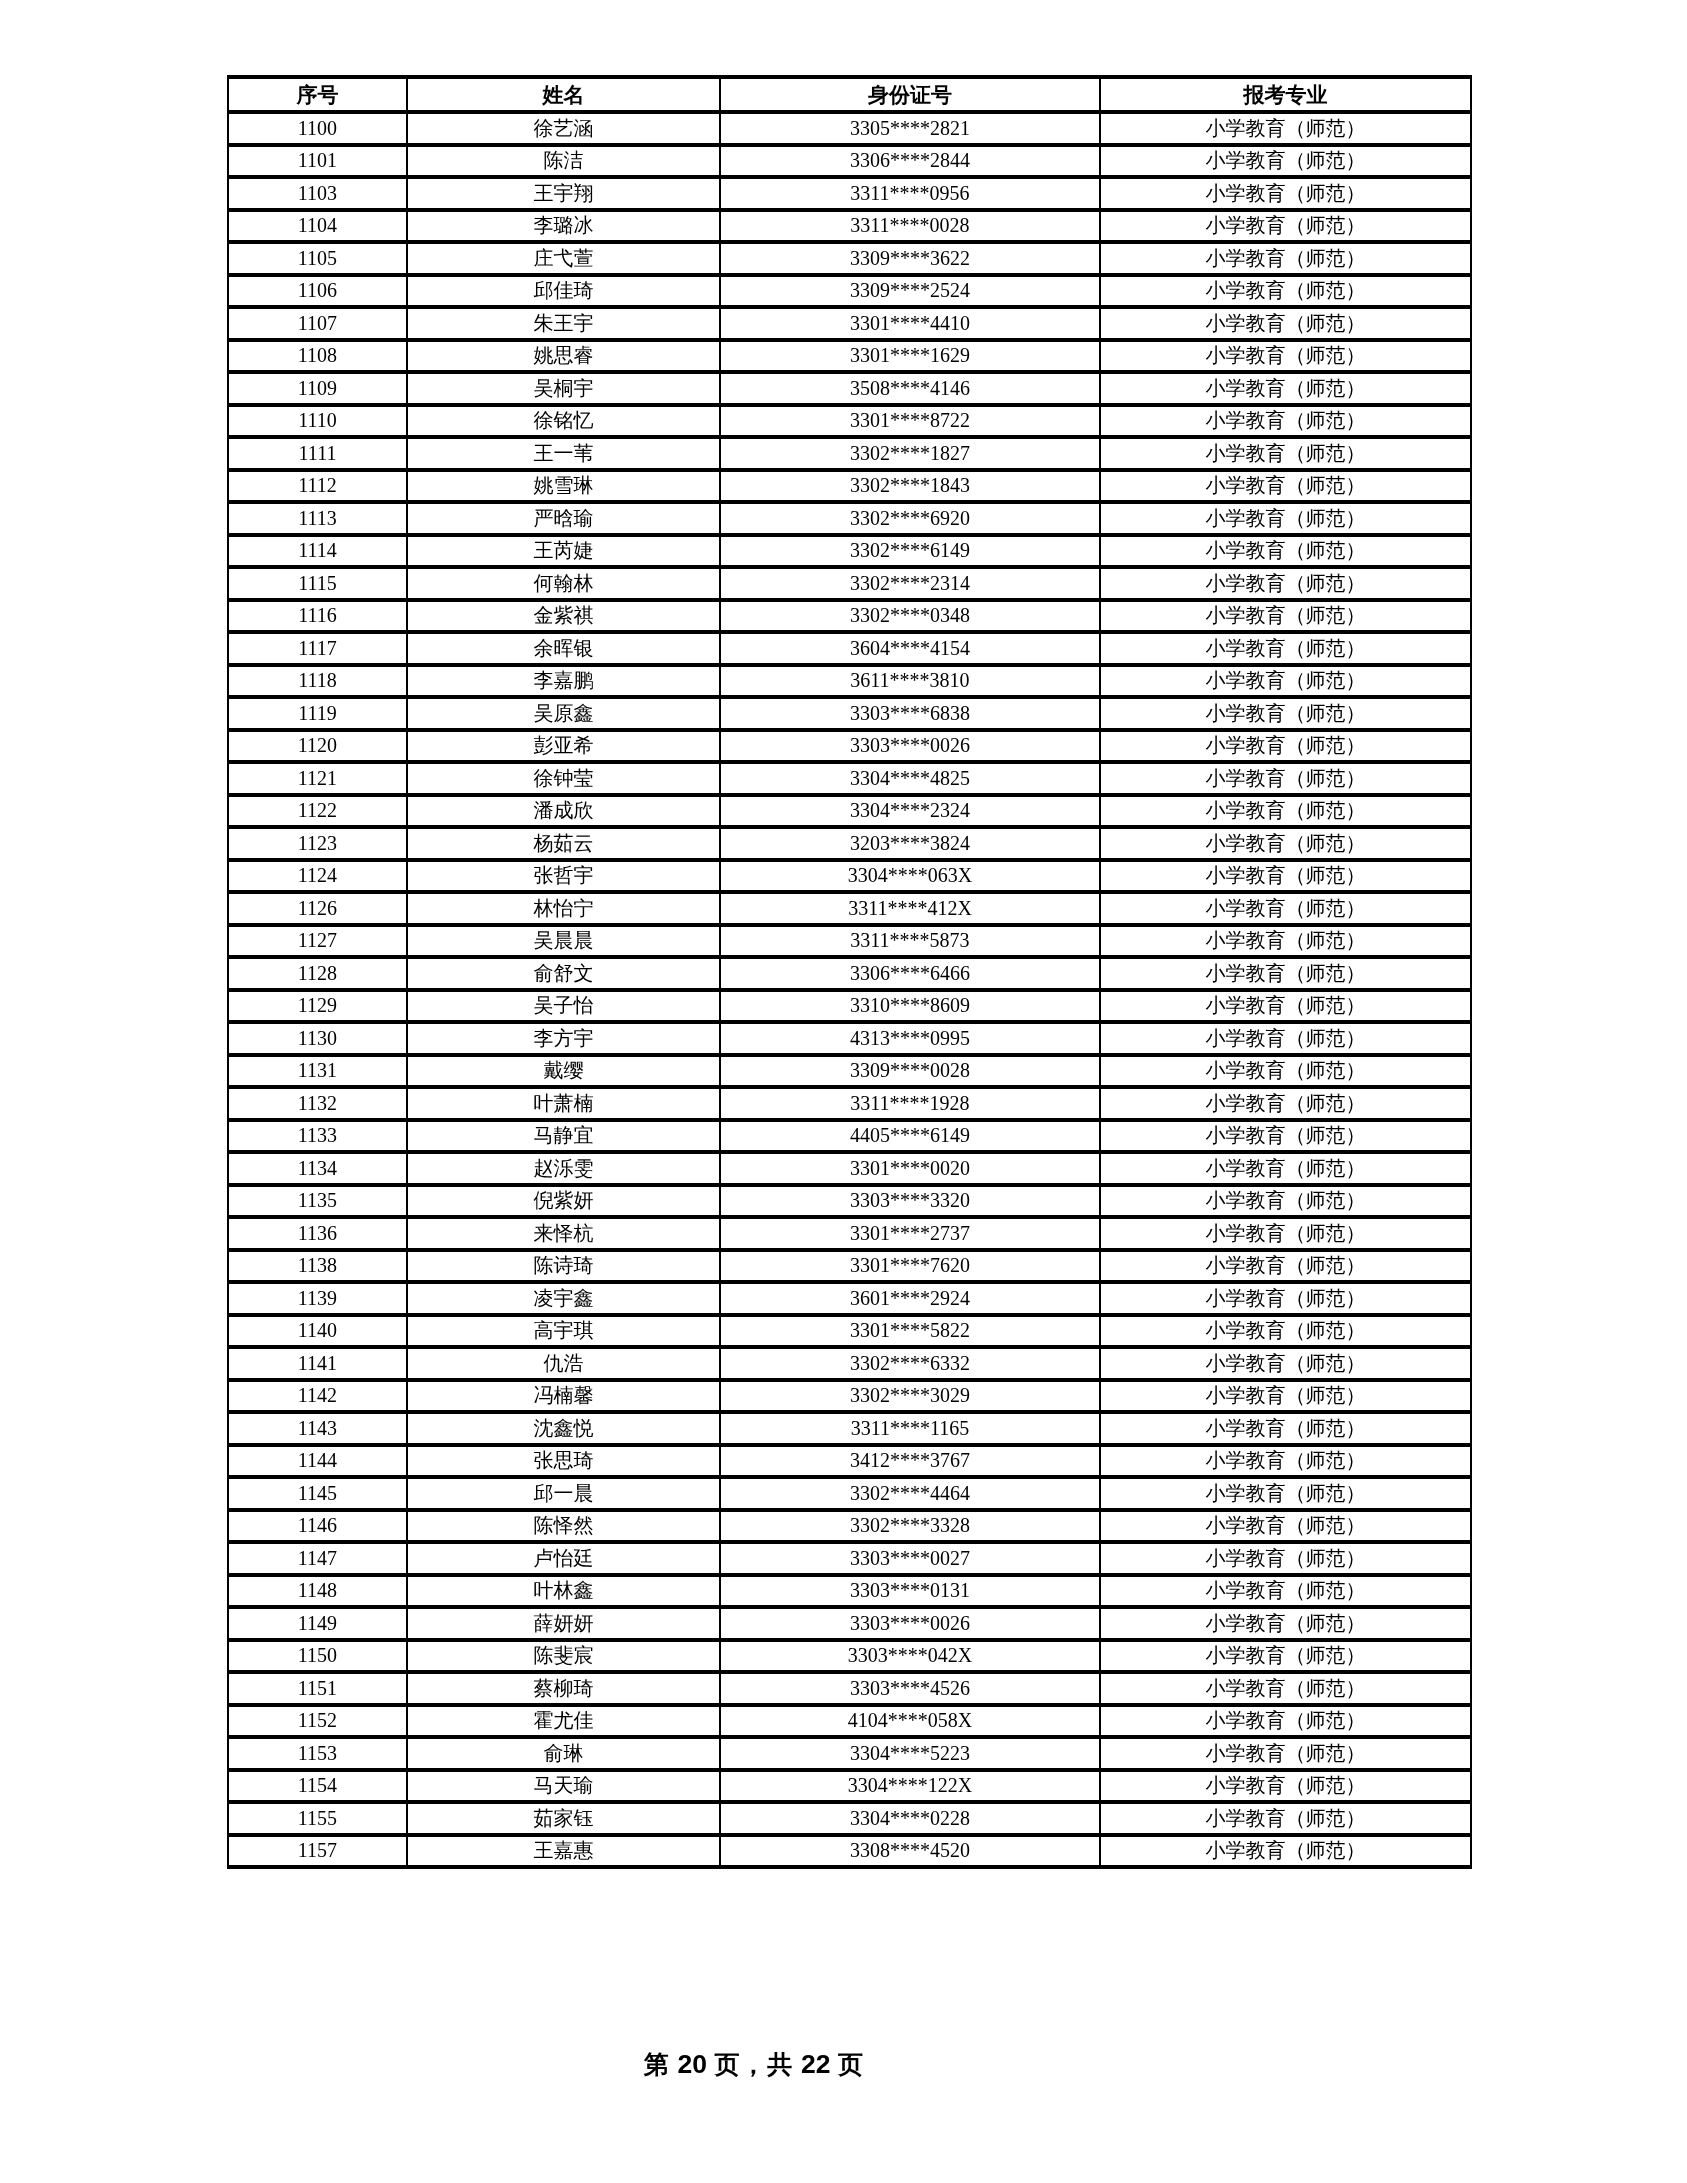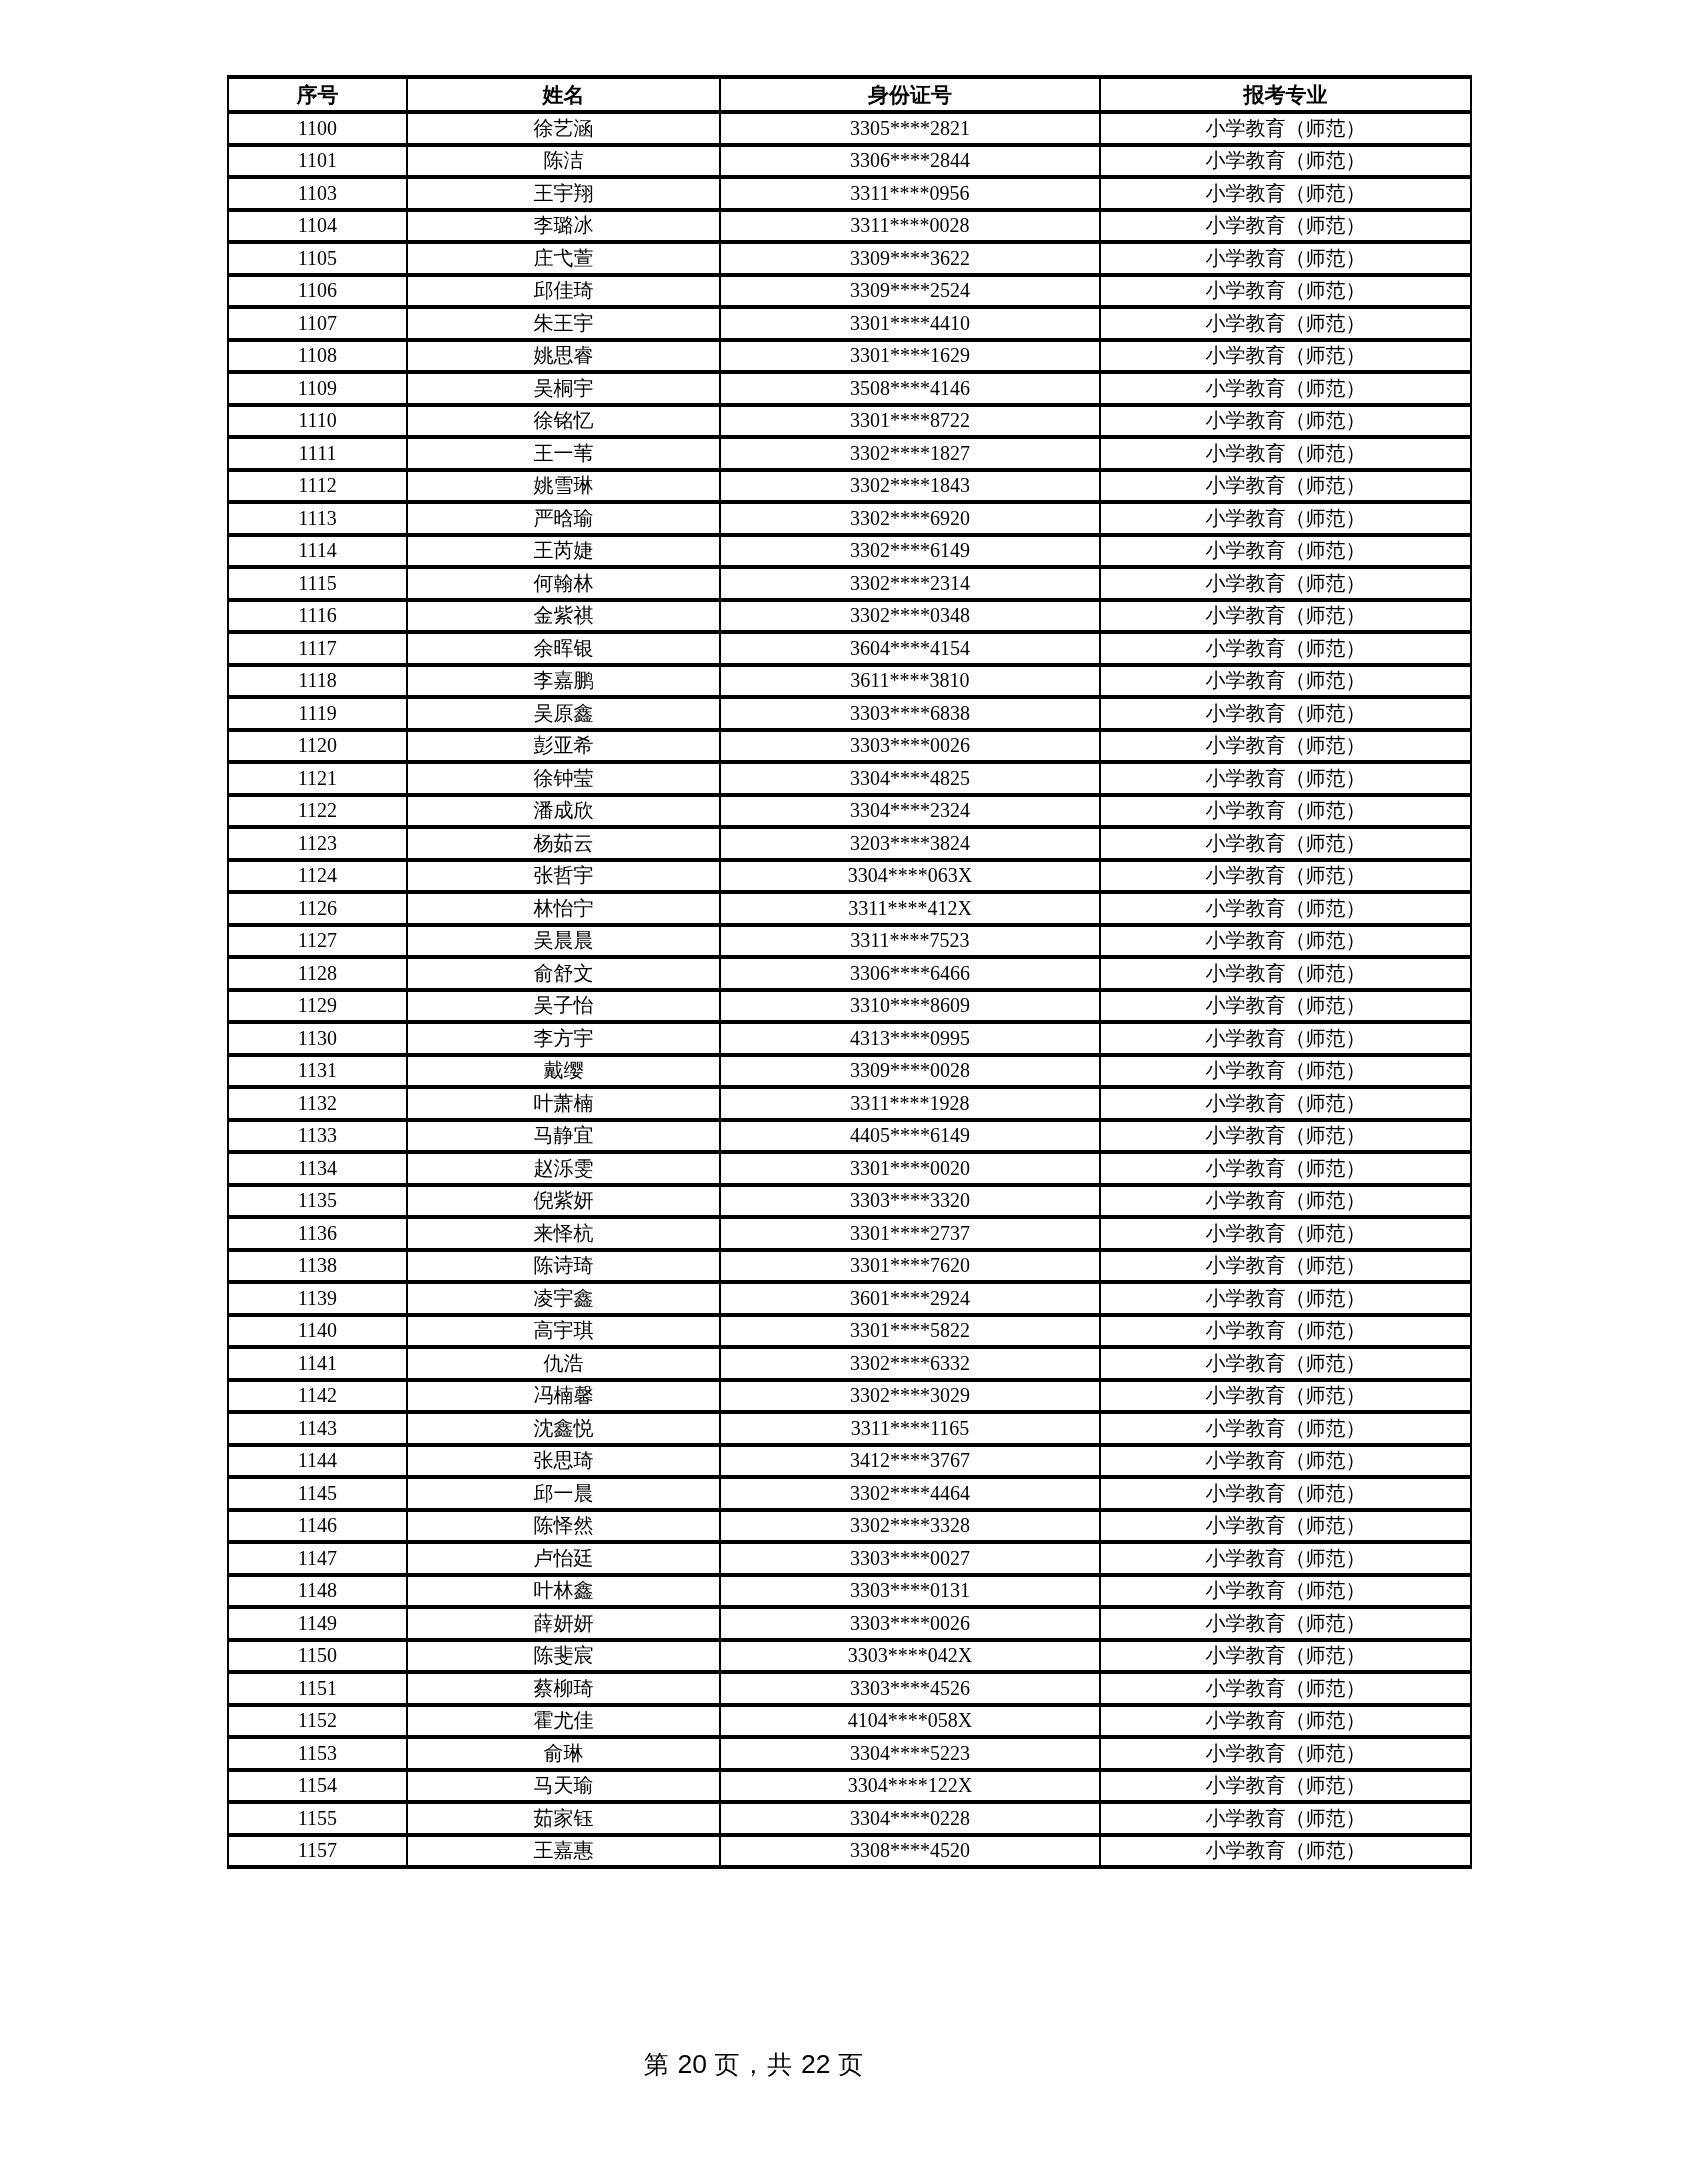--- a/index.html
+++ b/index.html
@@ -50,20 +50,21 @@
   col.c-id    { width: 380px; }
   col.c-major { width: 371px; }
   .page-footer {
     position: absolute;
     left: 0;
     top: 2048px;
     width: 1508px;
     text-align: center;
     font-size: 25px;
     letter-spacing: 1.3px;
+    font-weight: bold;
   }
   .page-footer .num {
     font-family: "Liberation Sans", "DejaVu Sans", sans-serif;
     font-size: 26.5px;
     letter-spacing: 0;
   }
 </style>
 </head>
 <body>
 
@@ -231,21 +232,21 @@
         </tr>
         <tr>
           <td>1126</td>
           <td>林怡宁</td>
           <td>3311****412X</td>
           <td>小学教育（师范）</td>
         </tr>
         <tr>
           <td>1127</td>
           <td>吴晨晨</td>
-          <td>3311****7523</td>
+          <td>3311****5873</td>
           <td>小学教育（师范）</td>
         </tr>
         <tr>
           <td>1128</td>
           <td>俞舒文</td>
           <td>3306****6466</td>
           <td>小学教育（师范）</td>
         </tr>
         <tr>
           <td>1129</td>

